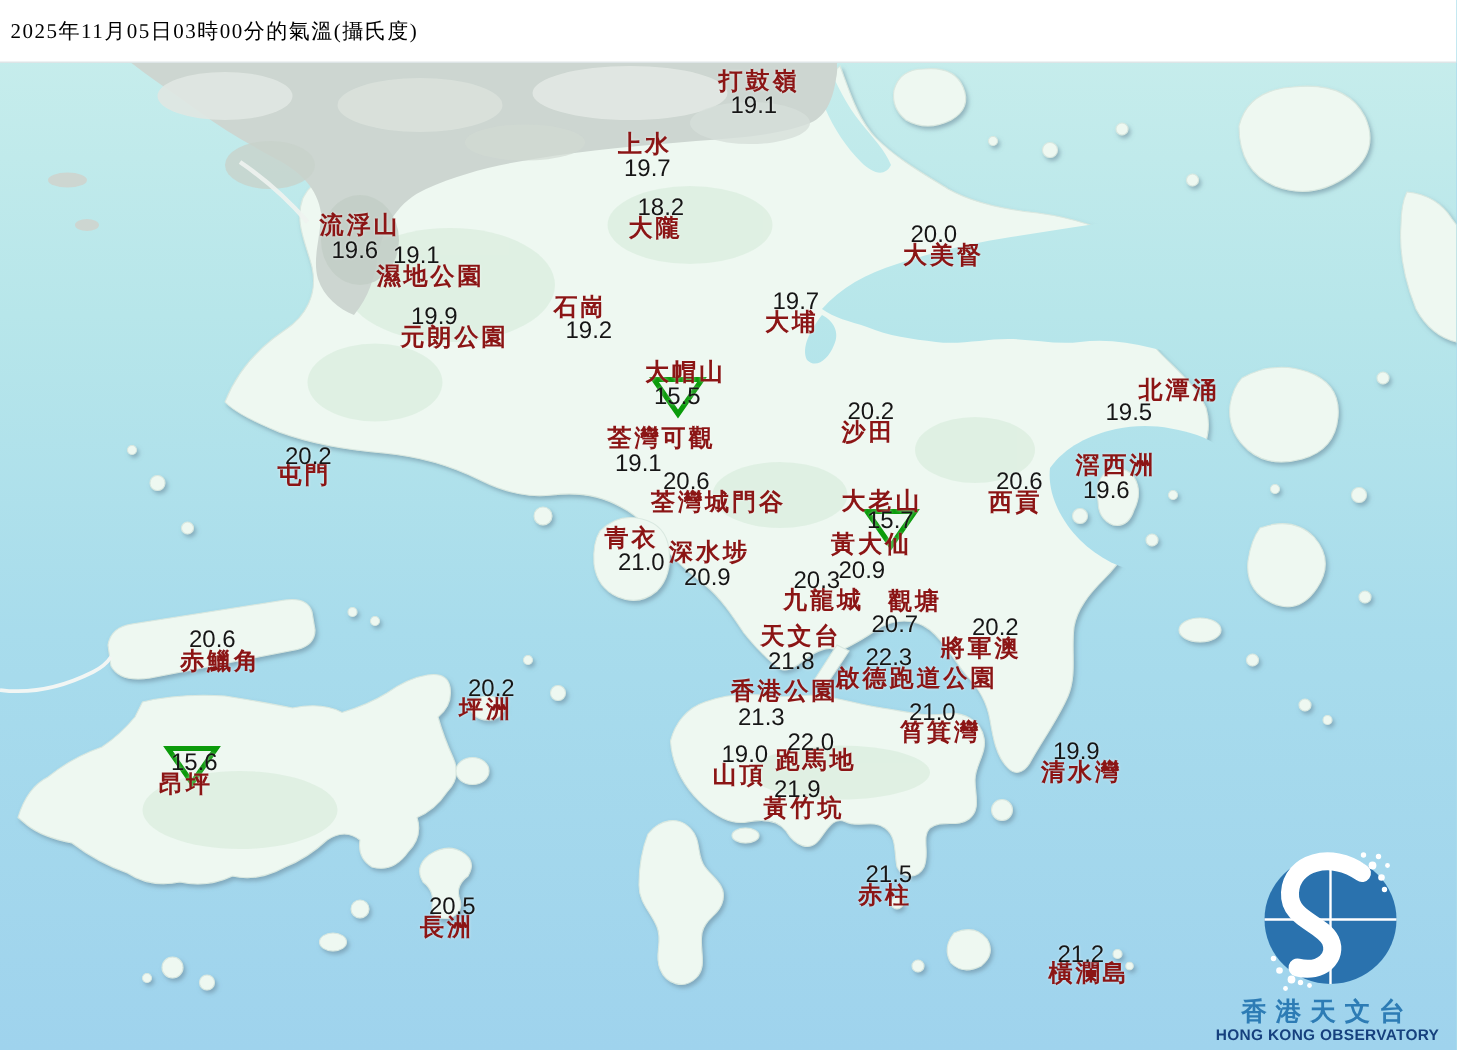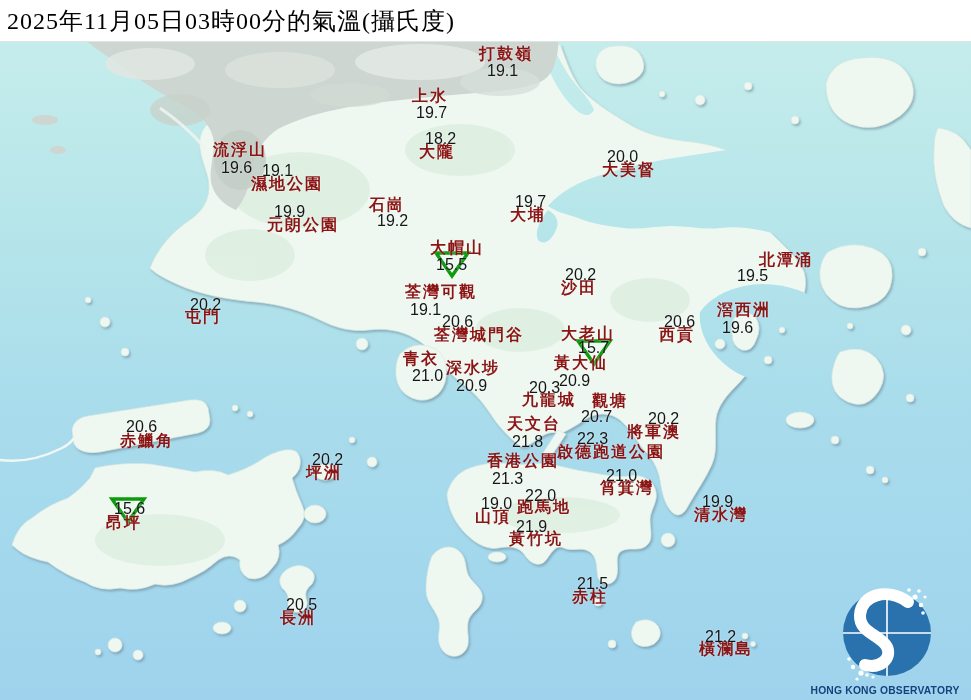--- a/index.html
+++ b/index.html
@@ -1,19 +1,19 @@
 <!DOCTYPE html>
 <html><head>
 <meta charset="utf-8">
 <style>
   html,body{margin:0;padding:0;}
   body{width:971px;height:700px;position:relative;overflow:hidden;background:#aadcec;font-family:"Liberation Sans",sans-serif;}
   #map{position:absolute;left:0;top:0;width:971px;height:700px;}
   #titlebar{position:absolute;left:0;top:0;width:971px;height:41px;background:#ffffff;border-bottom:1px solid rgba(160,180,185,.35);display:flex;align-items:center;}
-  #titlebar .t{font-family:"Liberation Serif","DejaVu Serif",serif;font-size:24px;color:#000;padding-left:7px;letter-spacing:1px;white-space:nowrap;}
+  #titlebar .t{font-family:"Liberation Serif","DejaVu Serif",serif;font-size:14px;color:#000;padding-left:7px;letter-spacing:1px;white-space:nowrap;}
   #stations{position:absolute;left:0;top:0;width:971px;height:602px;pointer-events:none;}
   .st-name{position:absolute;color:#8b1515;font-size:16px;line-height:1;font-weight:600;letter-spacing:2px;white-space:nowrap;font-family:"DejaVu Serif","Liberation Serif",serif;text-shadow:0 0 2px rgba(255,255,255,.6);}
   .st-value{position:absolute;color:#161616;font-size:16px;line-height:1;font-weight:500;white-space:nowrap;font-family:"Liberation Sans",sans-serif;text-shadow:0 0 2px rgba(255,255,255,.6);}
   .min-marker{position:absolute;overflow:visible;}
   #logo{position:absolute;right:6px;bottom:2px;width:160px;text-align:center;}
   #logo .cn{color:#2d7cb5;font-size:17px;font-weight:700;letter-spacing:6px;line-height:1.1;white-space:nowrap;}
   #logo .en{color:#16407e;font-size:10.3px;font-weight:700;letter-spacing:.2px;line-height:1.25;white-space:nowrap;font-family:"Liberation Sans",sans-serif;}
 </style>
 </head>
 <body>
@@ -244,14 +244,15 @@
         <circle cx="120" cy="12" r="1.6"></circle>
         <circle cx="118" cy="28" r="1.8"></circle>
       <circle cx="56" cy="88" r="2.6"></circle>
         <circle cx="48" cy="82" r="2.2"></circle>
         <circle cx="62" cy="90" r="1.8"></circle>
       <circle cx="68" cy="92" r="1.6"></circle>
         <circle cx="44" cy="74" r="1.8"></circle>
         <circle cx="52" cy="94" r="1.6"></circle>
     </g>
   </svg>
+  <div class="cn">香港天文台</div>
   <div class="en">HONG KONG OBSERVATORY</div>
 </div>
 
 </body></html>

